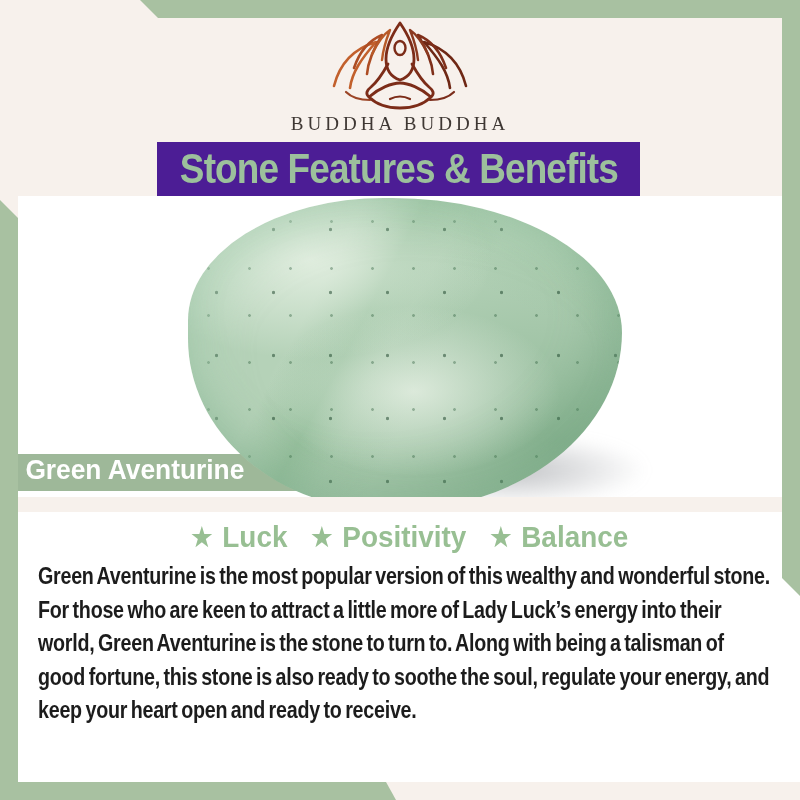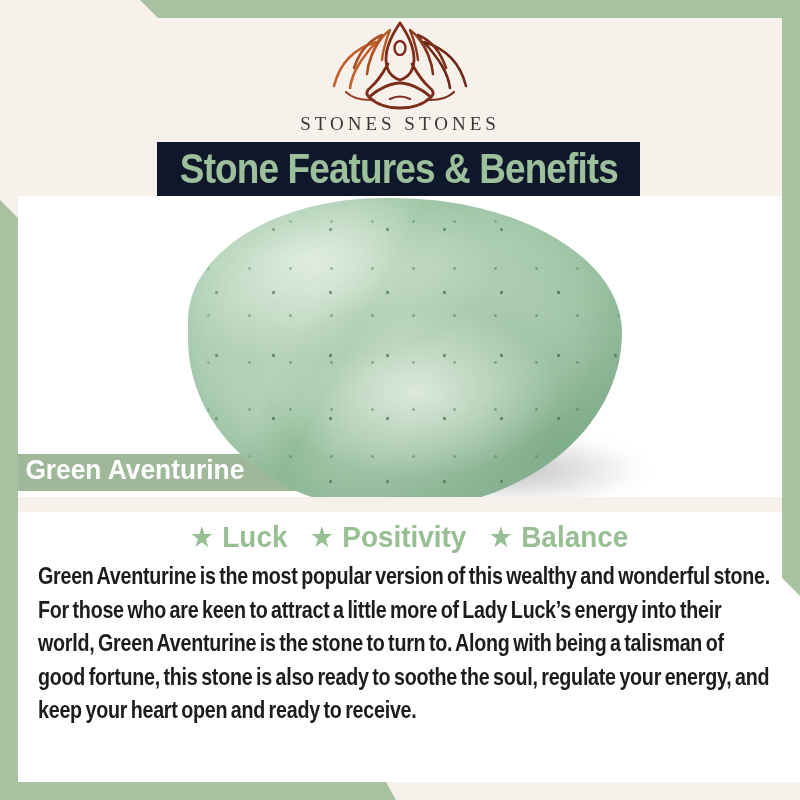--- a/index.html
+++ b/index.html
@@ -27,21 +27,21 @@
   .brand-name {
     position: absolute; left: 0; top: 113px; width: 100%;
     text-align: center;
     font-family: "Liberation Serif", serif;
     font-size: 19px; letter-spacing: 4px; color: #3e3733;
   }
 
   
   .title-banner {
     position: absolute; left: 157px; top: 142px; width: 483px; height: 54px;
-    background: #0f172a; z-index: 1;
+    background: #4c1d95; z-index: 1;
     display: flex; align-items: center; justify-content: center;
   }
   .title-banner span {
     font-size: 42px; font-weight: 700; letter-spacing: -1px;
     color: #9cc09c; white-space: nowrap;
     transform: scaleX(0.88);
   }
 
   
   .photo-panel {
@@ -133,21 +133,21 @@
       <ellipse cx="80" cy="28" rx="5.5" ry="7" stroke="#7c2c18" stroke-width="2.4"></ellipse>
 
       <path d="M68,44 C63,53 57,62 51,67 C47,70 45,74 49,77" stroke="#7c2c18" stroke-width="2.8"></path>
       <path d="M92,44 C97,53 103,62 109,67 C113,70 115,74 111,77" stroke="#7c2c18" stroke-width="2.8"></path>
 
       <path d="M49,77 C59,68 72,63 80,63 C88,63 101,68 111,77 C103,85 93,88 80,88 C67,88 57,85 49,77 Z" stroke="#7c2c18" stroke-width="2.8"></path>
       <path d="M70,79 Q80,74 90,79" stroke="#7c2c18" stroke-width="2.2"></path>
     </g>
   </svg>
 </div>
-<div class="brand-name">STONES STONES</div>
+<div class="brand-name">BUDDHA BUDDHA</div>
 
 <div class="title-banner">
   <span>Stone Features &amp; Benefits</span>
 </div>
 
 <div class="photo-panel"></div>
 <div class="name-band">
   <span>Green Aventurine</span>
 </div>
 <div class="stone-clip">

